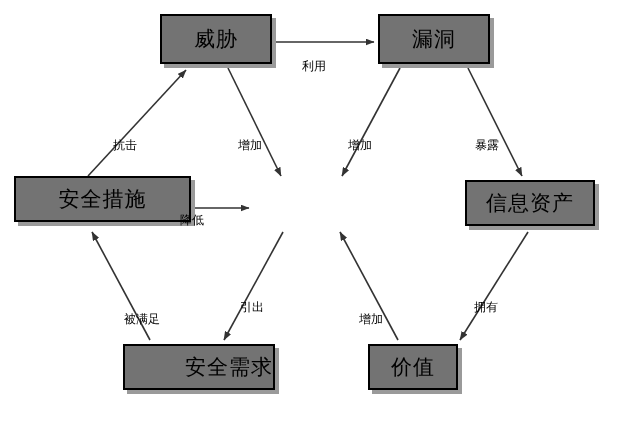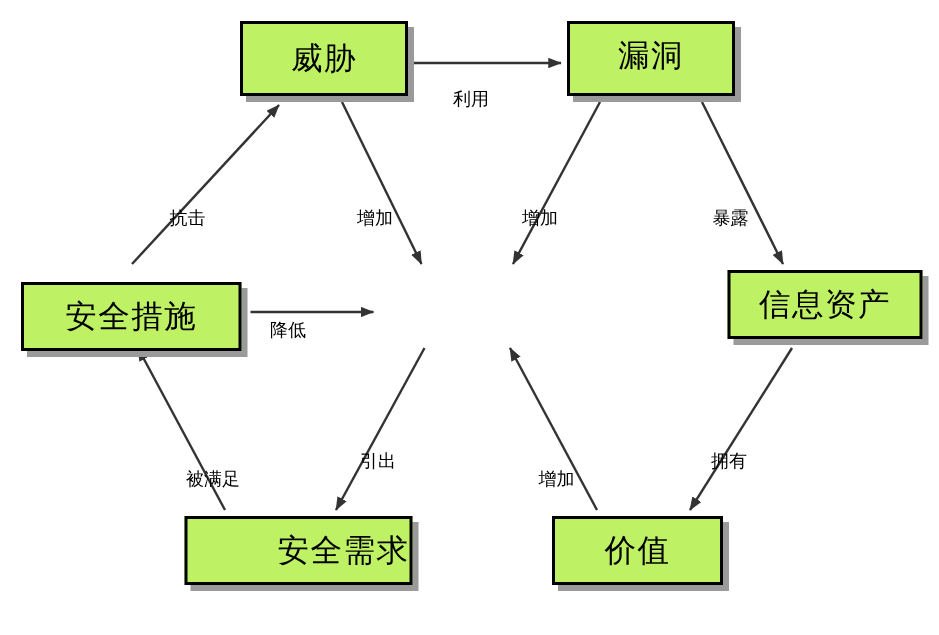--- a/index.html
+++ b/index.html
@@ -20,21 +20,21 @@
   #edge-layer {
     position: absolute;
     left: 0;
     top: 0;
     width: 626px;
     height: 423px;
   }
   .node {
     position: absolute;
     box-sizing: border-box;
-    background: #bef264;
+    background: #737373;
     border: 2px solid #000000;
     box-shadow: 4px 4px 0 0 #9a9a9a;
     display: flex;
     align-items: center;
     justify-content: center;
     z-index: 5;
   }
   .node-label {
     font-size: 21px;
     line-height: 1;
@@ -84,38 +84,38 @@
 
     <line x1="398" y1="340" x2="340" y2="232" stroke="#333333" stroke-width="1.6" marker-end="url(#arrowhead)"></line>
 
     <line x1="528" y1="232" x2="460" y2="340" stroke="#333333" stroke-width="1.6" marker-end="url(#arrowhead)"></line>
   </svg>
 
   <div class="node" style="left:160px; top:14px; width:112px; height:50px;">
     <span class="node-label">威胁</span>
   </div>
 
-  <div class="node" style="left:378px; top:14px; width:112px; height:50px;font-family:Liberation Mono, monospace;">
+  <div class="node" style="left:378px; top:14px; width:112px; height:50px;">
     <span class="node-label">漏洞</span>
   </div>
 
-  <div class="node" style="left:14px; top:188px; width:147px; height:46px;">
+  <div class="node" style="left:14px; top:176px; width:177px; height:46px;">
     <span class="node-label">安全措施</span>
   </div>
 
 
-  <div class="node" style="left:485px; top:180px; width:130px; height:46px;">
+  <div class="node" style="left:465px; top:180px; width:130px; height:46px;">
     <span class="node-label">信息资产</span>
   </div>
 
   <div class="node" style="left:123px; top:344px; width:152px; height:46px;justify-content:flex-end;">
     <span class="node-label">安全需求</span>
   </div>
 
-  <div class="node" style="left:368px; top:344px; width:114px; height:46px;">
+  <div class="node" style="left:368px; top:344px; width:90px; height:46px;">
     <span class="node-label">价值</span>
   </div>
 
   <span class="edge-label" style="left:302px; top:24px;">利用</span>
 
   <span class="edge-label" style="left:113px; top:103px;">抗击</span>
 
   <span class="edge-label" style="left:238px; top:103px;">增加</span>
 
   <span class="edge-label" style="left:348px; top:103px;">增加</span>

